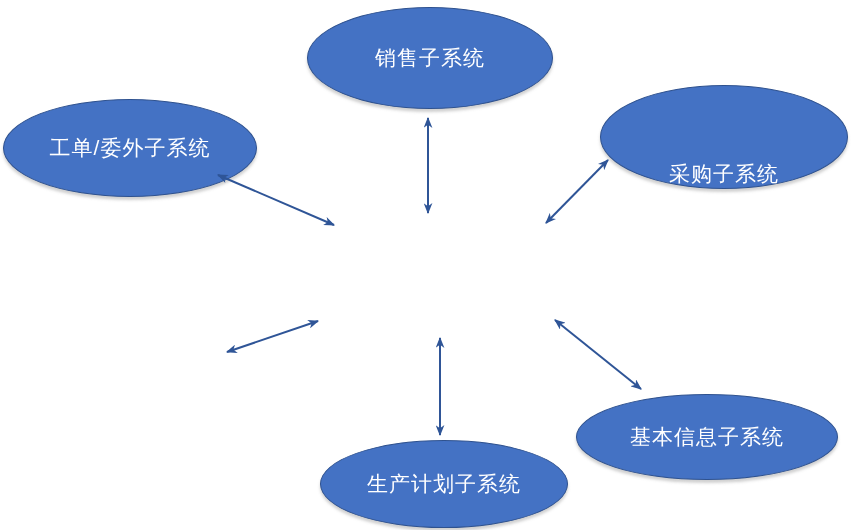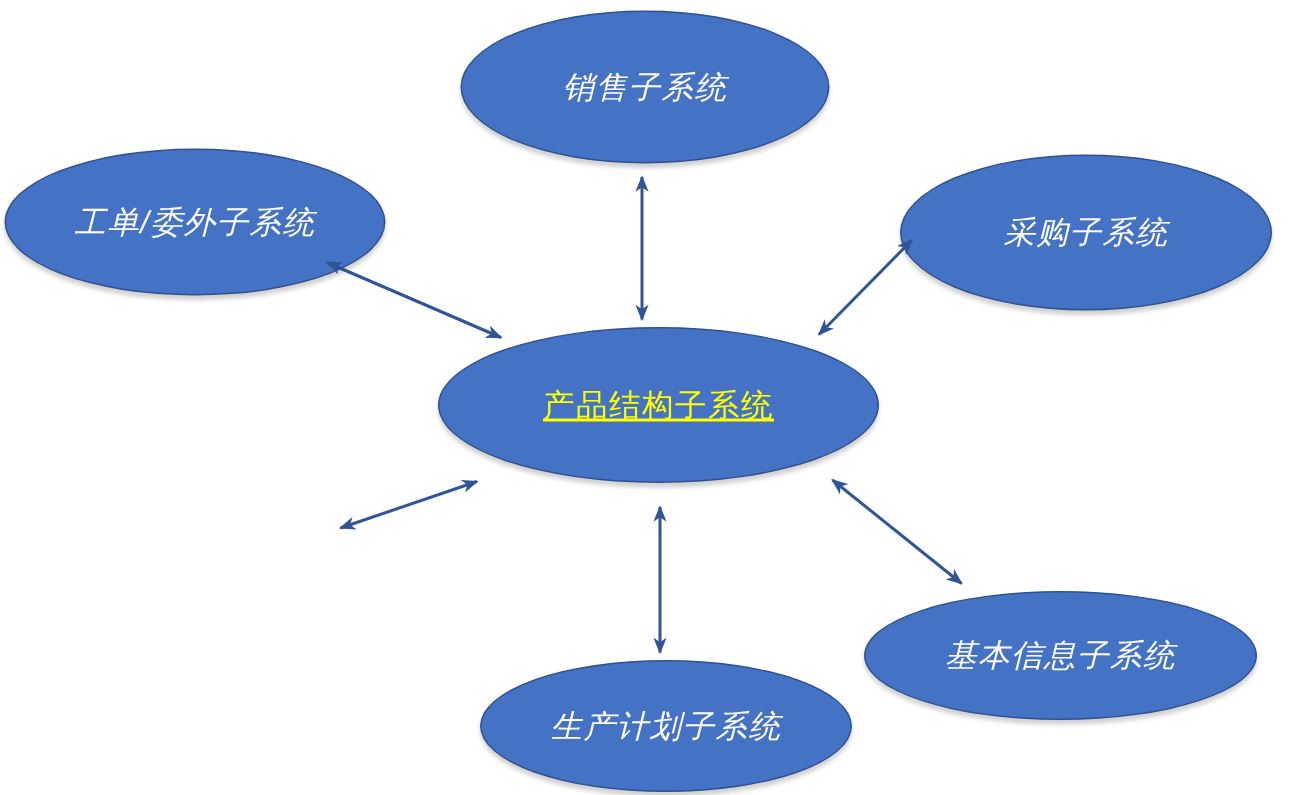--- a/index.html
+++ b/index.html
@@ -33,34 +33,33 @@
     justify-content: center;
     box-sizing: border-box;
     z-index: 1;
   }
   .node-label {
     color: var(--node-text);
     font-size: 21px;
     letter-spacing: 1px;
     white-space: nowrap;
     user-select: none;
-    font-style: italic;
   }
   .center-label {
     color: var(--center-text);
     font-size: 21px;
     letter-spacing: 1px;
     text-decoration: underline;
     white-space: nowrap;
     user-select: none;
   }
   
   .node-sales        { left: 307px; top:   7px; width: 246px; height: 102px; }
   .node-workorder    { left:   3px; top:  99px; width: 254px; height:  98px; }
-  .node-purchasing   { left: 600px; top:  103px; width: 248px; height: 104px; }
+  .node-purchasing   { left: 600px; top:  85px; width: 248px; height: 104px; align-items: flex-end; }
   .node-center       { left: 292px; top: 218px; width: 294px; height: 104px; }
   .node-inventory    { left:  18px; top: 335px; width: 250px; height: 114px; }
   .node-production   { left: 320px; top: 440px; width: 248px; height:  88px; justify-content: center; }
   .node-basicinfo    { left: 576px; top: 394px; width: 262px; height:  86px; }
 
   .arrow-layer {
     position: absolute;
     left: 0; top: 0;
     width: 866px;
     height: 530px;
@@ -107,17 +106,14 @@
 
 
   <div class="node node-production">
     <span class="node-label">生产计划子系统</span>
   </div>
 
   <div class="node node-basicinfo">
     <span class="node-label">基本信息子系统</span>
   </div>
 
-  <div class="node node-center">
-    <span class="center-label">产品结构子系统</span>
-  </div>
 
 </div>
 
 </body></html>

